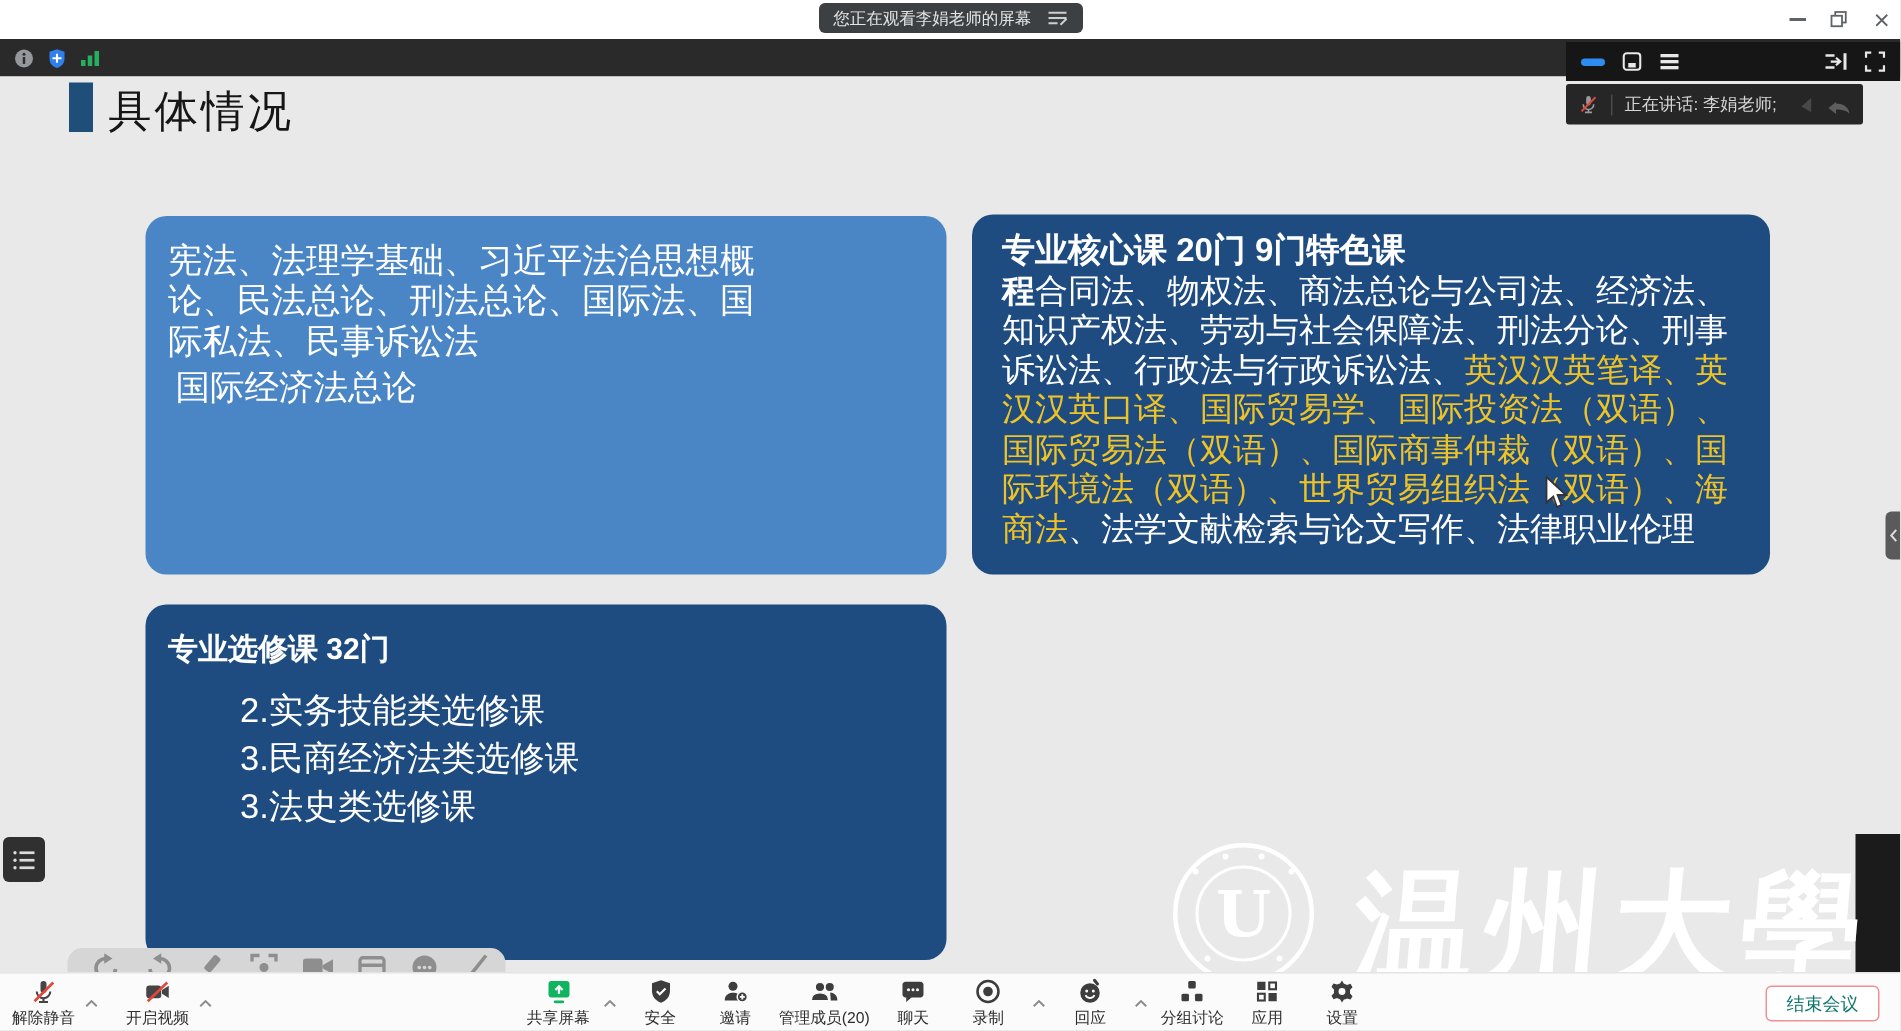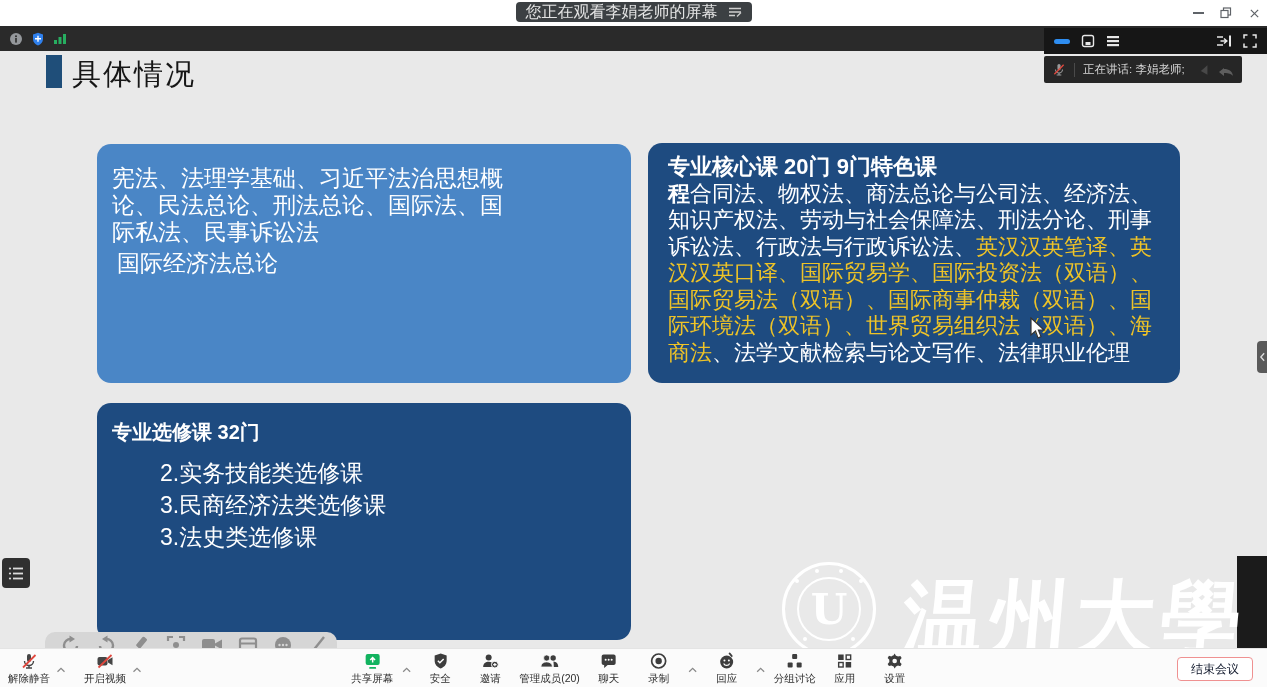--- a/index.html
+++ b/index.html
@@ -7,21 +7,21 @@
   .screen {
     position:relative; width:1267px; height:687px; overflow:hidden;
     font-family:"Liberation Sans", sans-serif; background:#fff;
   }
   
   .titlebar { position:absolute; top:0; left:0; width:1267px; height:26px; background:#ffffff; }
   .banner-pill {
     position:absolute; top:2px; left:50%; transform:translateX(-50%);
     height:20px; background:#3c4043; border-radius:4px;
     display:flex; align-items:center; gap:10px; padding:0 10px;
-    color:#e4e4e4; font-size:16px; white-space:nowrap;
+    color:#e4e4e4; font-size:11px; white-space:nowrap;
   }
   .win-controls { position:absolute; right:6px; top:0; height:26px; display:flex; align-items:center; gap:14px; }
   .win-btn { width:14px; height:14px; display:flex; align-items:center; justify-content:center; cursor:pointer; }
   .min-glyph { width:11px; height:2px; background:#5f6368; }
   
   .topbar { position:absolute; top:26px; left:0; width:1267px; height:25px; background:#2a2a2a;
     display:flex; align-items:center; gap:8px; padding:0 9px; }
   
   .status-panel { position:absolute; top:28px; right:0; width:223px; z-index:40; }
   .sp-row1 { height:26px; background:#161616; display:flex; align-items:center; gap:11px; padding:0 10px; }
@@ -41,21 +41,21 @@
   .box-basic   { left:97px;  top:93px;  width:534px; height:239px; }
   .box-core    { left:648px; top:92px;  width:532px; height:240px; }
   .box-elect   { left:97px;  top:352px; width:534px; height:237px; }
   .box-fusion  { left:648px; top:352px; width:532px; height:237px; }
   .bx-title { font-weight:bold; font-size:20px; }
   .box-basic .bx-title  { margin:18px 0 0 33px; }
   .box-core  .core-flow { margin:11px 20px 0 20px; font-size:22px; line-height:26.5px; }
   .box-elect .bx-title  { margin:16px 0 0 15px; }
   .box-fusion .bx-title { margin:26px 0 0 70px; }
   .bx-body { font-size:23px; line-height:27px; }
-  .box-basic .p1 { margin:21px 0 0 15px; width:400px;font-family:Liberation Serif, serif; }
+  .box-basic .p1 { margin:16px 0 0 15px; width:400px;font-family:Liberation Serif, serif; }
   .box-basic .p2 { margin:4px 0 0 20px; }
   .core-flow b { font-weight:bold; }
   .yellow { color:#eec327; }
   .elect-list { margin:11px 0 0 63px; font-size:23px; line-height:32px; list-style:none; }
   .box-fusion .bx-body { margin:26px 0 0 48px; width:444px; font-size:22px; }
   
   .wm-logo { position:absolute; left:782px; top:511px; width:94px; height:94px; border:3px solid #fff;
     border-radius:50%; z-index:6; display:flex; align-items:center; justify-content:center; }
   .wm-logo-inner { width:64px; height:64px; border:2px solid #fff; border-radius:50%;
     display:flex; align-items:center; justify-content:center;
@@ -81,21 +81,21 @@
     border-top:1px solid #e4e4e4; }
   .tb-group-left { position:absolute; left:8px; top:3px; display:flex; align-items:flex-start; gap:6px; }
   .tb-group-center { position:absolute; left:50%; top:3px; transform:translateX(-50%);
     display:flex; align-items:flex-start; gap:8px; }
   .tb-item { display:flex; flex-direction:column; align-items:center; min-width:42px; cursor:pointer; }
   .tb-item svg { height:18px; }
   .tb-label { margin-top:2px; font-size:10.5px; color:#2e2e2e; white-space:nowrap; }
   .chev-btn { margin-top:7px; cursor:pointer; }
   .gap14 { width:6px; }
   .end-btn { position:absolute; right:14px; top:8px; height:24px; padding:0 13px; background:#ffffff;
-    border:1px solid #ef9191; border-radius:4px; color:#0f172a; font-size:12px;
+    border:1px solid #ef9191; border-radius:4px; color:#0f766e; font-size:12px;
     font-family:"Liberation Sans", sans-serif; cursor:pointer; }
 </style>
 </head>
 <body>
 
 <div class="screen">
 
   <div class="titlebar">
     <div class="banner-pill">
       <span>您正在观看李娟老师的屏幕</span>

